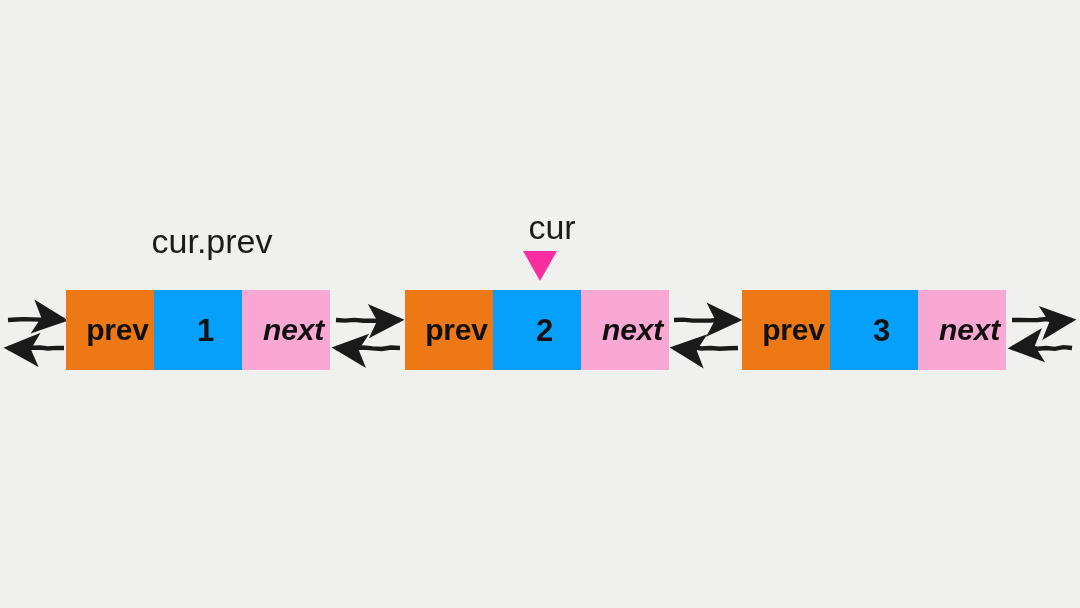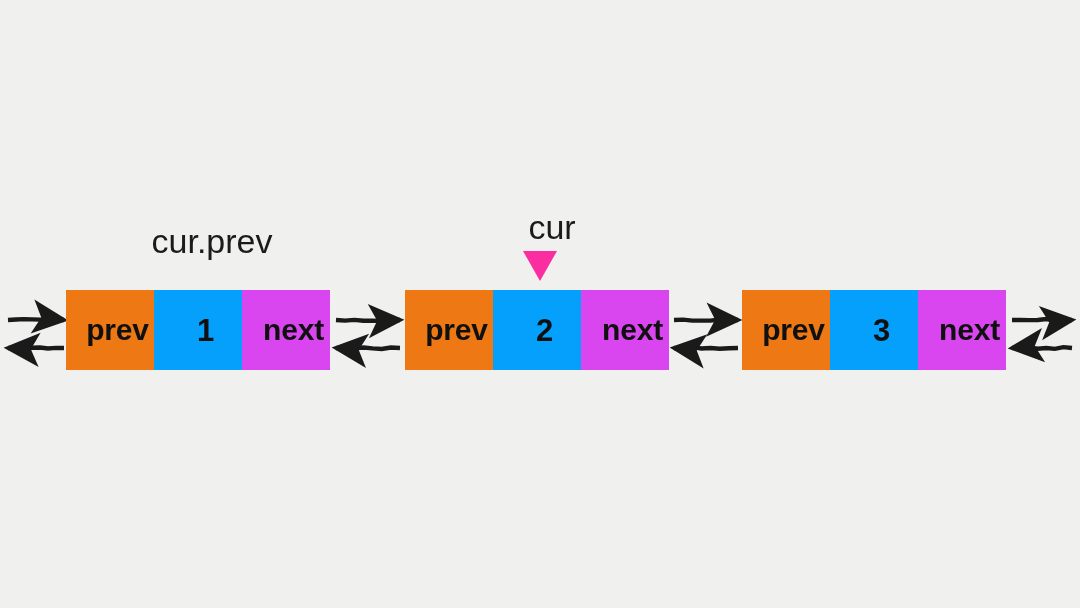--- a/index.html
+++ b/index.html
@@ -36,21 +36,21 @@
     color: #101010;
     font-weight: bold;
     font-size: 30px;
     letter-spacing: -0.2px;
     line-height: 1;
     box-sizing: border-box;
     padding-left: 15px;
   }
   .seg-prev { width: 88px; background: #ee7914; }
   .seg-val  { width: 88px; background: #05a0fb; }
-  .seg-next { width: 88px; background: #d946ef; }
+  .seg-next { width: 88px; background: #f9a8d4; font-style: italic; }
   .seg-val  { font-size: 31px; }
 
   
   .label {
     position: absolute;
     font-size: 34px;
     color: #1b1b1b;
     letter-spacing: 0px;
     white-space: nowrap;
     text-align: center;

